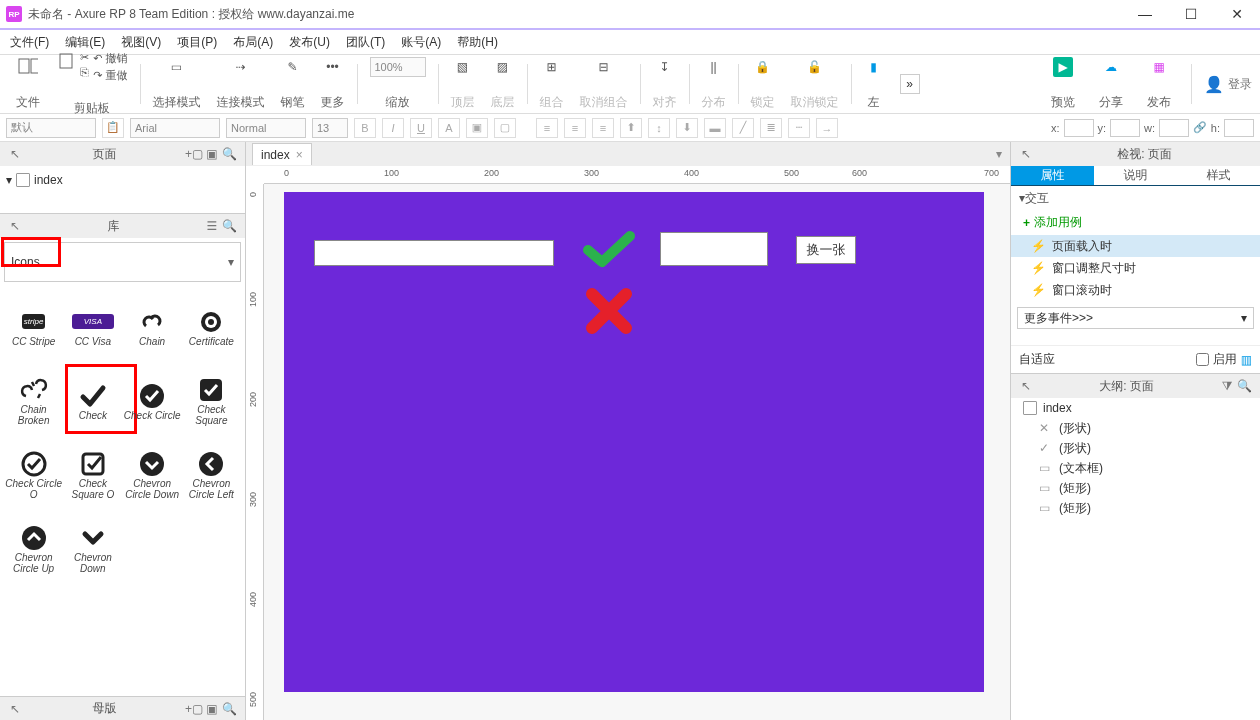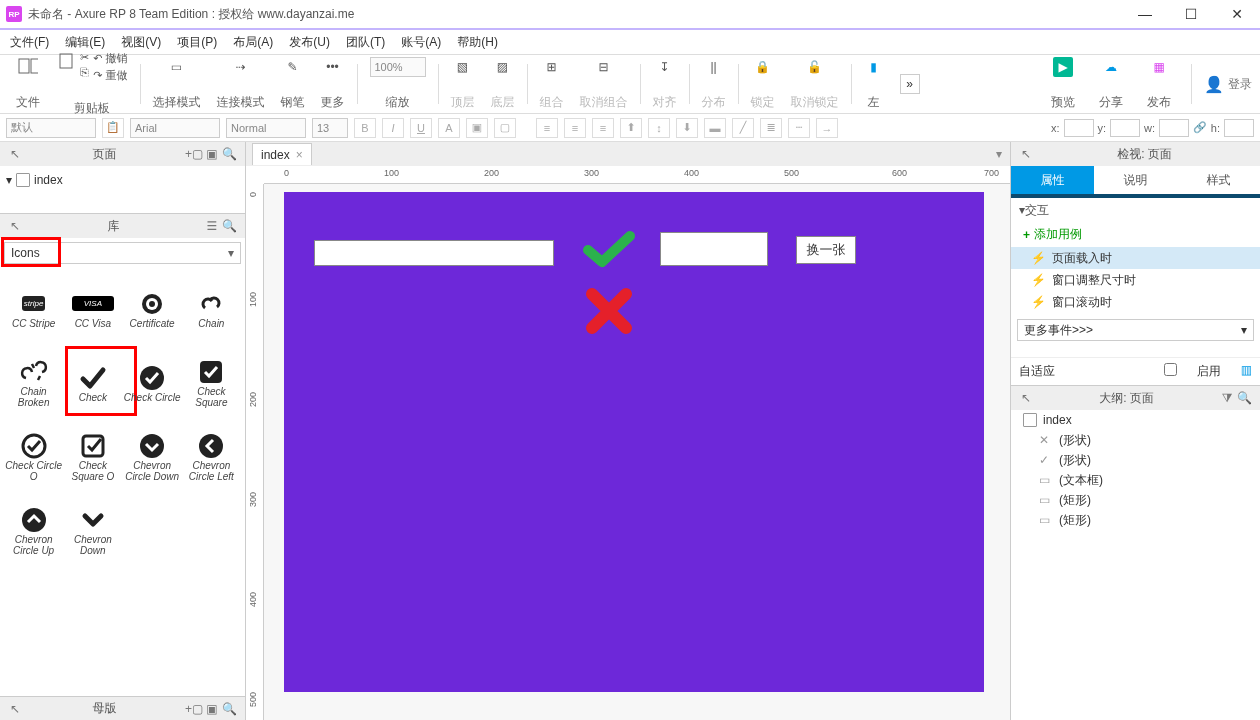--- a/index.html
+++ b/index.html
@@ -25,38 +25,38 @@
 .sb-right input { width: 30px; height: 18px; border: 1px solid #ccc; font-size: 11px; }
 .main { display: flex; height: 578px; }
 .left { width: 246px; border-right: 1px solid #ccc; display: flex; flex-direction: column; background: #fff; }
 .panel-head { height: 24px; background: #eee; display: flex; align-items: center; padding: 0 6px; font-size: 12px; color: #555; }
 .panel-head .ptitle { flex: 1; text-align: center; }
 .panel-head .picon { width: 18px; text-align: center; color: #777; }
 .tree { padding: 4px 6px; background: #fff; }
 .tree-row { display: flex; align-items: center; height: 20px; gap: 4px; }
 .tree-row.child { padding-left: 24px; }
 .doc-ico { width: 14px; height: 14px; border: 1px solid #999; border-radius: 1px; }
-.lib-select { margin: 4px; height: 22px; border: 1px solid #ccc; display: flex; align-items: center; padding: 0 6px; position: relative; }
+.lib-select { margin: 4px; height: 40px; border: 1px solid #ccc; display: flex; align-items: center; padding: 0 6px; position: relative; }
 .lib-select .arrow { margin-left: auto; color: #666; }
 .red-box { position: absolute; border: 3px solid #f00; pointer-events: none; }
 .icon-grid { flex: 1; overflow: hidden; padding: 4px; display: grid; grid-template-columns: repeat(4, 1fr); grid-auto-rows: 74px; gap: 0; position: relative; font-style: italic; }
 .icon-cell { display: flex; flex-direction: column; align-items: center; justify-content: center; text-align: center; font-size: 10px; color: #444; position: relative; }
 .icon-cell .shape { width: 32px; height: 28px; display: flex; align-items: center; justify-content: center; }
 .center { flex: 1; display: flex; flex-direction: column; position: relative; }
 .tabstrip { height: 24px; background: #eee; display: flex; align-items: center; padding-left: 6px; }
 .tab { height: 22px; background: #fff; border: 1px solid #ccc; border-bottom: none; padding: 0 8px; display: flex; align-items: center; gap: 6px; font-size: 12px; }
 .ruler-h { height: 18px; background: #fff; border-bottom: 1px solid #ccc; position: relative; margin-left: 18px; font-size: 9px; color: #666; }
 .canvas-wrap { flex: 1; display: flex; }
 .ruler-v { width: 18px; background: #fff; border-right: 1px solid #ccc; position: relative; font-size: 9px; color: #666; }
 .canvas { flex: 1; background: #f7f7f7; position: relative; overflow: hidden; }
 .page { position: absolute; left: 20px; top: 8px; width: 700px; height: 500px; background: #6d28d9; }
 .shape-input { position: absolute; border: 1px solid #888; background: #fff; }
 .shape-btn { position: absolute; border: 1px solid #888; background: #fff; display: flex; align-items: center; justify-content: center; font-size: 13px; }
 .right { width: 250px; border-left: 1px solid #ccc; display: flex; flex-direction: column; }
-.rtabs { display: flex; height: 32px; border-bottom: 4px solid #0c4a6e; }
+.rtabs { display: flex; height: 20px; border-bottom: 1px solid #0c4a6e; }
 .rtab { flex: 1; display: flex; align-items: center; justify-content: center; font-size: 12px; color: #555; }
 .rtab.active { background: #0099e5; color: #fff; }
 .section-head { height: 24px; display: flex; align-items: center; padding: 0 8px; color: #555; }
 .add-case { color: #009900; padding: 4px 12px; font-size: 12px; display: flex; align-items: center; gap: 4px; }
 .event-row { height: 22px; display: flex; align-items: center; padding-left: 20px; gap: 6px; font-size: 12px; }
 .event-row.sel { background: #d4e9f7; }
 .bolt { color: #8bc34a; font-size: 12px; }
 .more-events { margin: 6px; height: 22px; border: 1px solid #ccc; display: flex; align-items: center; padding: 0 6px; font-size: 12px; }
 .adaptive { height: 28px; display: flex; align-items: center; padding: 0 8px; border-top: 1px solid #eee; }
 .outline { flex: 1; border-top: 1px solid #ccc; }
@@ -279,41 +279,41 @@
     </div>
     <div class="icon-grid" id="icongrid">
         <div class="icon-cell">
           <div class="shape">
             <div style="background:#222;color:#fff;font-size:8px;padding:3px 2px;border-radius:3px">stripe</div>
           </div>
           <div>CC Stripe</div>
         </div>
         <div class="icon-cell">
           <div class="shape">
-            <div style="background:#000000;color:#fff;font-size:8px;padding:3px 12px;border-radius:3px">VISA</div>
+            <div style="background:#4c1d95;color:#fff;font-size:8px;padding:3px 12px;border-radius:3px">VISA</div>
           </div>
           <div>CC Visa</div>
+        </div>
+        <div class="icon-cell">
+          <div class="shape">
+            <svg width="28" height="28">
+              <path d="M8 18 a5 5 0 1 1 7-7 M13 10 a5 5 0 1 1 7 7" stroke="#222" stroke-width="3" fill="none"></path>
+            </svg>
+          </div>
+          <div>Chain</div>
         </div>
         <div class="icon-cell">
           <div class="shape">
             <svg width="28" height="28">
               <circle cx="14" cy="14" r="10" fill="#222"></circle>
               <circle cx="14" cy="14" r="6" fill="#fff"></circle>
               <circle cx="14" cy="14" r="3" fill="#222"></circle>
             </svg>
           </div>
           <div>Certificate</div>
-        </div>
-        <div class="icon-cell">
-          <div class="shape">
-            <svg width="28" height="28">
-              <path d="M8 18 a5 5 0 1 1 7-7 M13 10 a5 5 0 1 1 7 7" stroke="#222" stroke-width="3" fill="none"></path>
-            </svg>
-          </div>
-          <div>Chain</div>
         </div>
         <div class="icon-cell">
           <div class="shape">
             <svg width="28" height="28">
               <path d="M6 20 a5 5 0 1 1 6-6 M16 8 a5 5 0 1 1 6 6 M12 6l2 4 M20 18l-2 4" stroke="#222" stroke-width="2.5" fill="none"></path>
             </svg>
           </div>
           <div>Chain Broken</div>
         </div>
         <div class="icon-cell">
@@ -415,21 +415,21 @@
       </div>
       <span style="margin-left:auto;margin-right:8px;color:#888">▾</span>
     </div>
     <div class="ruler-h" id="rulerh">
         <div class="ruler-tick" style="left: 20px;">0</div>
         <div class="ruler-tick" style="left: 120px;">100</div>
         <div class="ruler-tick" style="left: 220px;">200</div>
         <div class="ruler-tick" style="left: 320px;">300</div>
         <div class="ruler-tick" style="left: 420px;">400</div>
         <div class="ruler-tick" style="left: 520px;">500</div>
-        <div class="ruler-tick" style="left: 628px;">600</div>
+        <div class="ruler-tick" style="left: 588px;">600</div>
         <div class="ruler-tick" style="left: 720px;">700</div>
       </div>
     <div class="canvas-wrap">
       <div class="ruler-v" id="rulerv">
           <div class="ruler-tick-v" style="top: 8px;">0</div>
           <div class="ruler-tick-v" style="top: 108px;">100</div>
           <div class="ruler-tick-v" style="top: 208px;">200</div>
           <div class="ruler-tick-v" style="top: 308px;">300</div>
           <div class="ruler-tick-v" style="top: 408px;">400</div>
           <div class="ruler-tick-v" style="top: 508px;">500</div>
@@ -479,21 +479,21 @@
         <span class="bolt">⚡</span>
         <span>窗口滚动时</span>
       </div>
     <div class="more-events">
         <span>更多事件&gt;&gt;&gt;</span>
         <span style="margin-left:auto">▾</span>
       </div>
     <div style="height:10px"></div>
     <div class="adaptive">
       <span>自适应</span>
-      <span style="margin-left:auto;display:flex;align-items:flex-start;gap:20px">
+      <span style="margin-left:auto;display:flex;align-items:center;gap:4px">
         <input type="checkbox" style="">
         <span>启用</span>
         <span style="color:#0099e5">▥</span>
       </span>
     </div>
     <div class="outline">
       <div class="panel-head">
         <span class="picon">↖</span>
           <span class="ptitle">大纲: 页面</span>
         <span class="picon">⧩</span>

